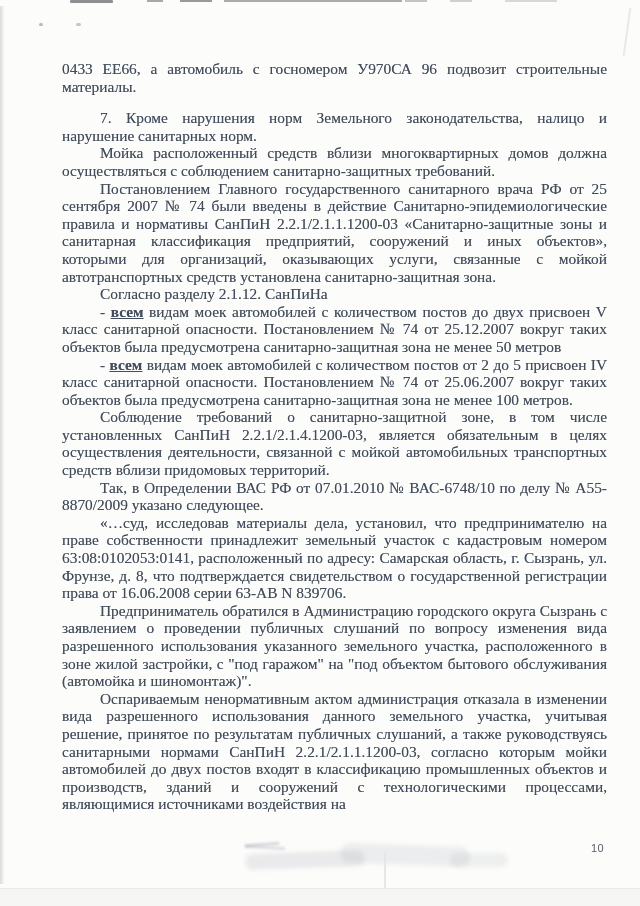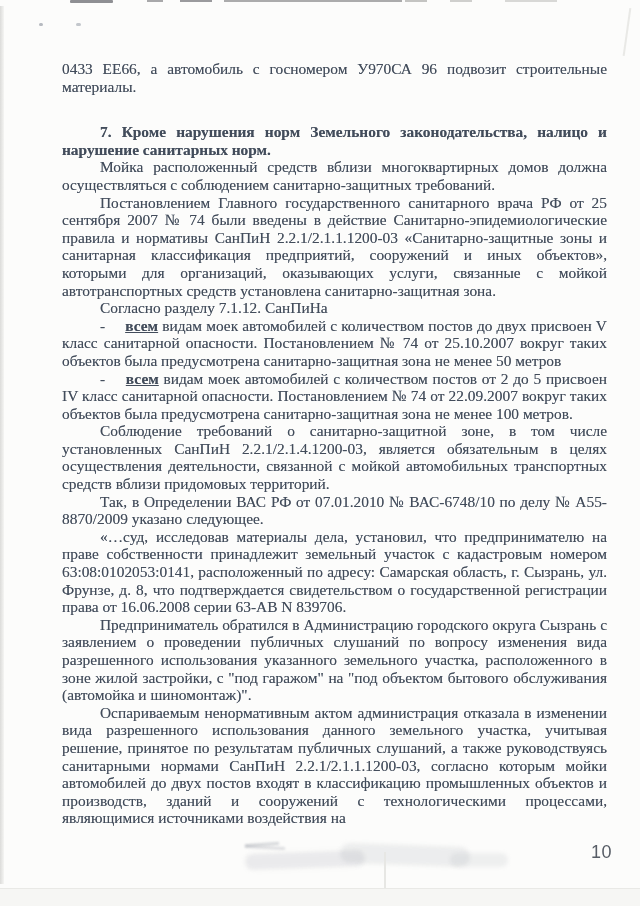--- a/index.html
+++ b/index.html
@@ -19,29 +19,29 @@
     position: absolute;
     left: 62px; top: 60px; width: 545px;
     color: var(--ink, #424c5b);
     font-size: 15.4px;
     line-height: 17.6px;
     text-align: justify;
     text-shadow: 0 0 0.5px rgba(62, 72, 88, 0.55);
   }
   .doc-body p { margin: 0; }
   .doc-body p.indent { text-indent: 38px; }
-  .doc-body p.space-before { margin-top: 28px; font-weight: bold; }
+  .doc-body p.space-before { margin-top: 14px; }
   .doc-body span.b { font-weight: bold; }
-  .doc-body span.u { text-decoration: underline; margin-left: 16px; }
+  .doc-body span.u { text-decoration: underline; }
 
   .page-number {
     position: absolute;
     left: 591px; top: 842px;
     font-family: "Liberation Sans", sans-serif;
-    font-size: 18px;
+    font-size: 11px;
     color: var(--page-number-color, #575d66);
     letter-spacing: 0.5px;
   }
 
   
   .artifact { position: absolute; pointer-events: none; }
   .edge-left {
     left: 0; top: 6px; width: 4px; height: 878px;
     background: linear-gradient(to right, #d8d8d6, #f4f4f2);
     opacity: 0.9;
@@ -88,23 +88,23 @@
   <div class="artifact top-dash-7"></div>
   <div class="artifact speck-1"></div>
   <div class="artifact speck-2"></div>
   <div class="artifact corner-curve"></div>
 
   <div class="doc-body" id="doc-body">
       <p><span>0433 ЕЕ66, а автомобиль с госномером У970СА 96 подвозит строительные материалы.</span></p>
       <p class="indent space-before"><span>7. Кроме нарушения норм Земельного законодательства, налицо и нарушение санитарных норм.</span></p>
       <p class="indent"><span>Мойка расположенный средств вблизи многоквартирных домов должна осуществляться с соблюдением санитарно-защитных требований.</span></p>
       <p class="indent"><span>Постановлением Главного государственного санитарного врача РФ от 25 сентября 2007 № 74 были введены в действие Санитарно-эпидемиологические правила и нормативы СанПиН 2.2.1/2.1.1.1200-03 «Санитарно-защитные зоны и санитарная классификация предприятий, сооружений и иных объектов», которыми для организаций, оказывающих услуги, связанные с мойкой автотранспортных средств установлена санитарно-защитная зона.</span></p>
-      <p class="indent"><span>Согласно разделу 7.1.12. СанПиНа</span></p>
-      <p class="indent"><span>- </span><span class="b u">всем</span><span> видам моек автомобилей с количеством постов до двух присвоен V класс санитарной опасности. Постановлением № 74 от 25.10.2007 вокруг таких объектов была предусмотрена санитарно-защитная зона не менее 50 метров</span></p>
-      <p class="indent"><span>- </span><span class="b u">всем</span><span> видам моек автомобилей с количеством постов от 2 до 5 присвоен IV класс санитарной опасности. Постановлением № 74 от 22.09.2007 вокруг таких объектов была предусмотрена санитарно-защитная зона не менее 100 метров.</span></p>
+      <p class="indent"><span>Согласно разделу 2.1.12. СанПиНа</span></p>
+      <p class="indent"><span>- </span><span class="b u">всем</span><span> видам моек автомобилей с количеством постов до двух присвоен V класс санитарной опасности. Постановлением № 74 от 25.12.2007 вокруг таких объектов была предусмотрена санитарно-защитная зона не менее 50 метров</span></p>
+      <p class="indent"><span>- </span><span class="b u">всем</span><span> видам моек автомобилей с количеством постов от 2 до 5 присвоен IV класс санитарной опасности. Постановлением № 74 от 25.06.2007 вокруг таких объектов была предусмотрена санитарно-защитная зона не менее 100 метров.</span></p>
       <p class="indent"><span>Соблюдение требований о санитарно-защитной зоне, в том числе установленных СанПиН 2.2.1/2.1.4.1200-03, является обязательным в целях осуществления деятельности, связанной с мойкой автомобильных транспортных средств вблизи придомовых территорий.</span></p>
       <p class="indent"><span>Так, в Определении ВАС РФ от 07.01.2010 № ВАС-6748/10 по делу № А55-8870/2009 указано следующее.</span></p>
       <p class="indent"><span>«…суд, исследовав материалы дела, установил, что предпринимателю на праве собственности принадлежит земельный участок с кадастровым номером 63:08:0102053:0141, расположенный по адресу: Самарская область, г. Сызрань, ул. Фрунзе, д. 8, что подтверждается свидетельством о государственной регистрации права от 16.06.2008 серии 63-АВ N 839706.</span></p>
       <p class="indent"><span>Предприниматель обратился в Администрацию городского округа Сызрань с заявлением о проведении публичных слушаний по вопросу изменения вида разрешенного использования указанного земельного участка, расположенного в зоне жилой застройки, с "под гаражом" на "под объектом бытового обслуживания (автомойка и шиномонтаж)".</span></p>
       <p class="indent"><span>Оспариваемым ненормативным актом администрация отказала в изменении вида разрешенного использования данного земельного участка, учитывая решение, принятое по результатам публичных слушаний, а также руководствуясь санитарными нормами СанПиН 2.2.1/2.1.1.1200-03, согласно которым мойки автомобилей до двух постов входят в классификацию промышленных объектов и производств, зданий и сооружений с технологическими процессами, являющимися источниками воздействия на</span></p>
     </div>
 
   <div class="artifact ghost">
     <div class="blob blob1"></div>
     <div class="blob blob2"></div>

